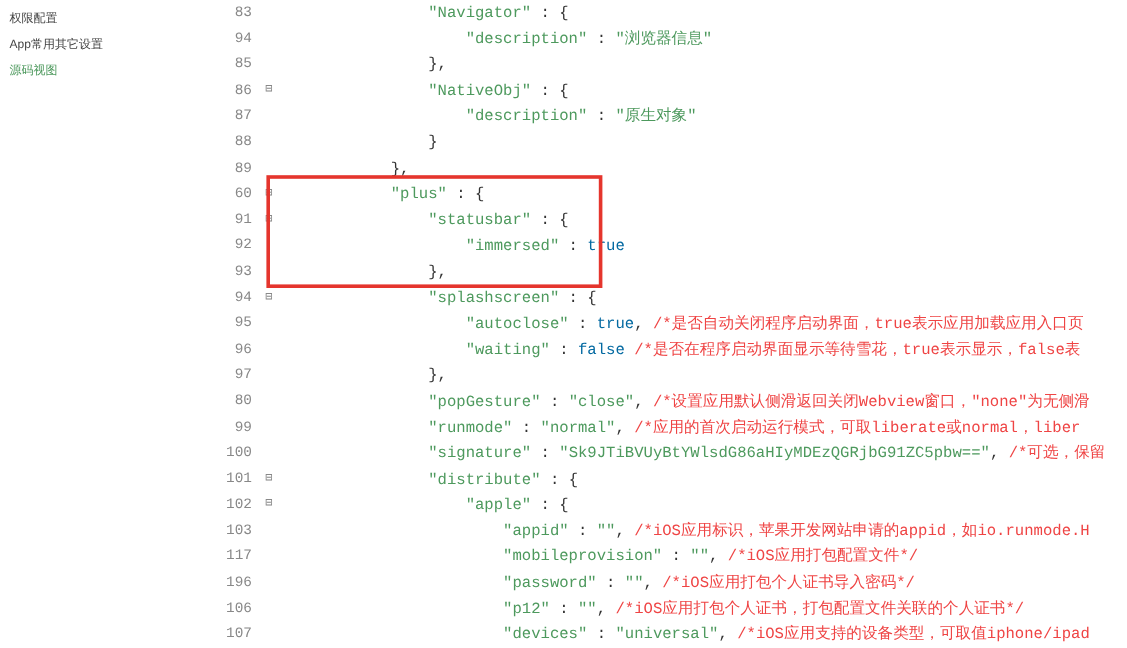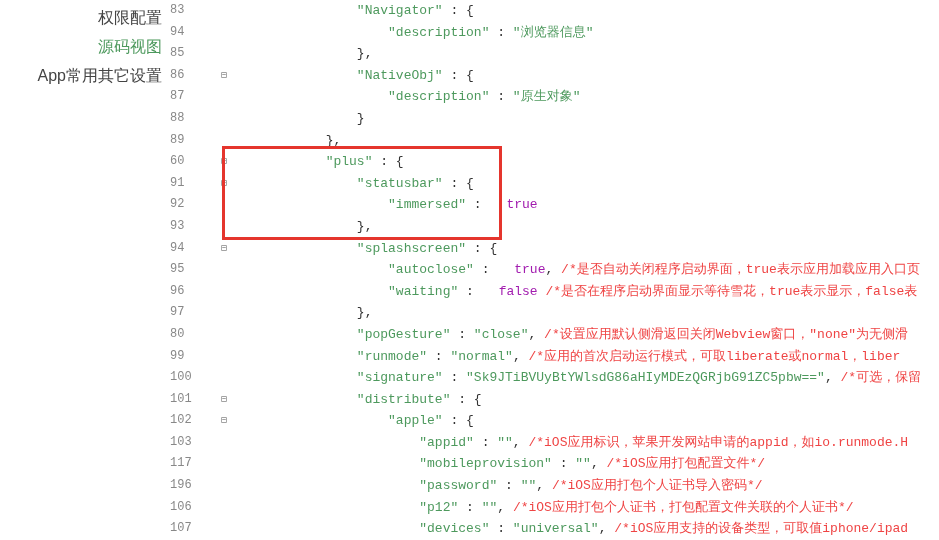--- a/index.html
+++ b/index.html
@@ -10,42 +10,41 @@
       display: flex;
       width: 939px;
       height: 540px;
       overflow: hidden;
     }
     .sidebar {
       width: 170px;
       padding: 4px 0;
       flex-shrink: 0;
       font-family: -apple-system, "Microsoft YaHei", sans-serif;
-      font-size: 16px;
-      text-align: right;
+      font-size: 10px;
     }
     .sidebar-item {
       padding: 4px 8px;
       color: #444;
       cursor: pointer;
     }
     .sidebar-item.active {
       color: #4d995d;
       font-weight: 500;
     }
     .editor {
       flex: 1;
       display: flex;
       position: relative;
       overflow: hidden;
     }
     .gutter {
       width: 46px;
       flex-shrink: 0;
-      text-align: left;
+      text-align: right;
       color: #999;
       user-select: none;
       position: relative;
     }
     .fold-gutter {
       width: 16px;
       flex-shrink: 0;
       position: relative;
     }
     .lineno {
@@ -68,39 +67,39 @@
       position: relative;
     }
     .line {
       height: 21.6px;
       line-height: 21.6px;
       white-space: pre;
       color: #333;
     }
     .s { color: #4d995d; }      
     .p { color: #333; }         
-    .k { color: #a21caf; margin-left: 17px; }      
+    .k { color: #0369a1; }      
     .c { color: #ef4444; }         
     .highlight-box {
       position: absolute;
       border: 3px solid #e5352d;
       pointer-events: none;
       top: 146px;
       left: 222px;
       width: 280px;
       height: 94px;
     }
   </style>
 </head>
 <body>
 
 <div class="sidebar">
   <div class="sidebar-item">权限配置</div>
+  <div class="sidebar-item">App常用其它设置</div>
   <div class="sidebar-item active">源码视图</div>
-  <div class="sidebar-item">App常用其它设置</div>
 </div>
 
 <div class="editor">
   <div class="gutter" id="gutter">
       <div class="lineno">83</div>
       <div class="lineno">94</div>
       <div class="lineno">85</div>
       <div class="lineno">86</div>
       <div class="lineno">87</div>
       <div class="lineno">88</div>

